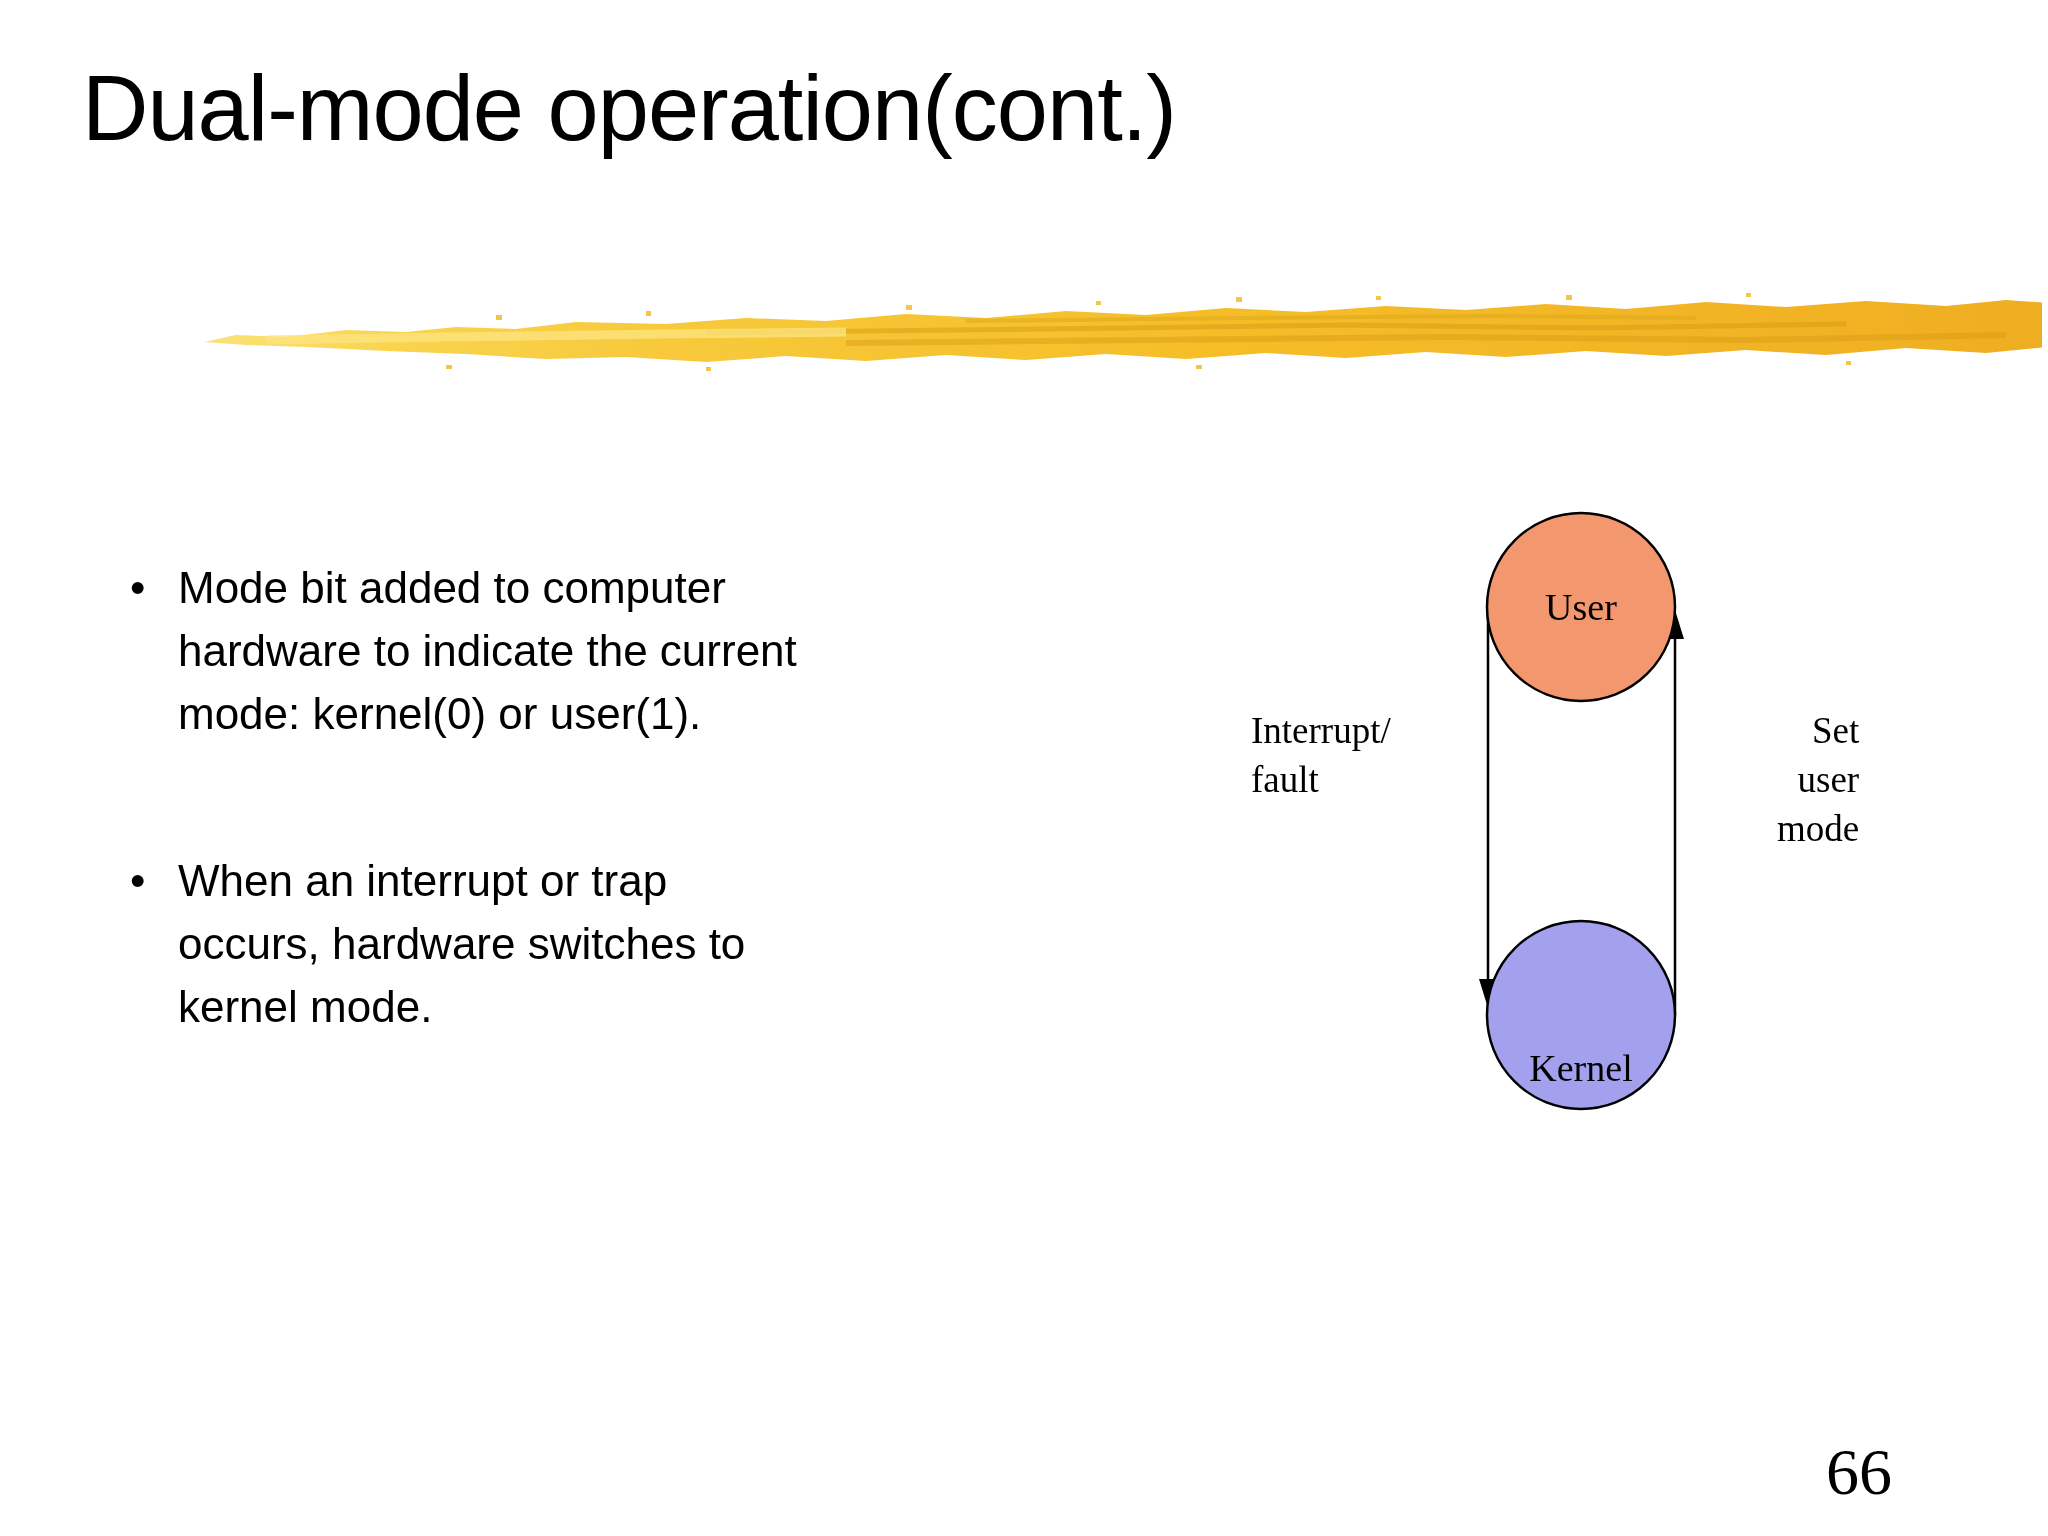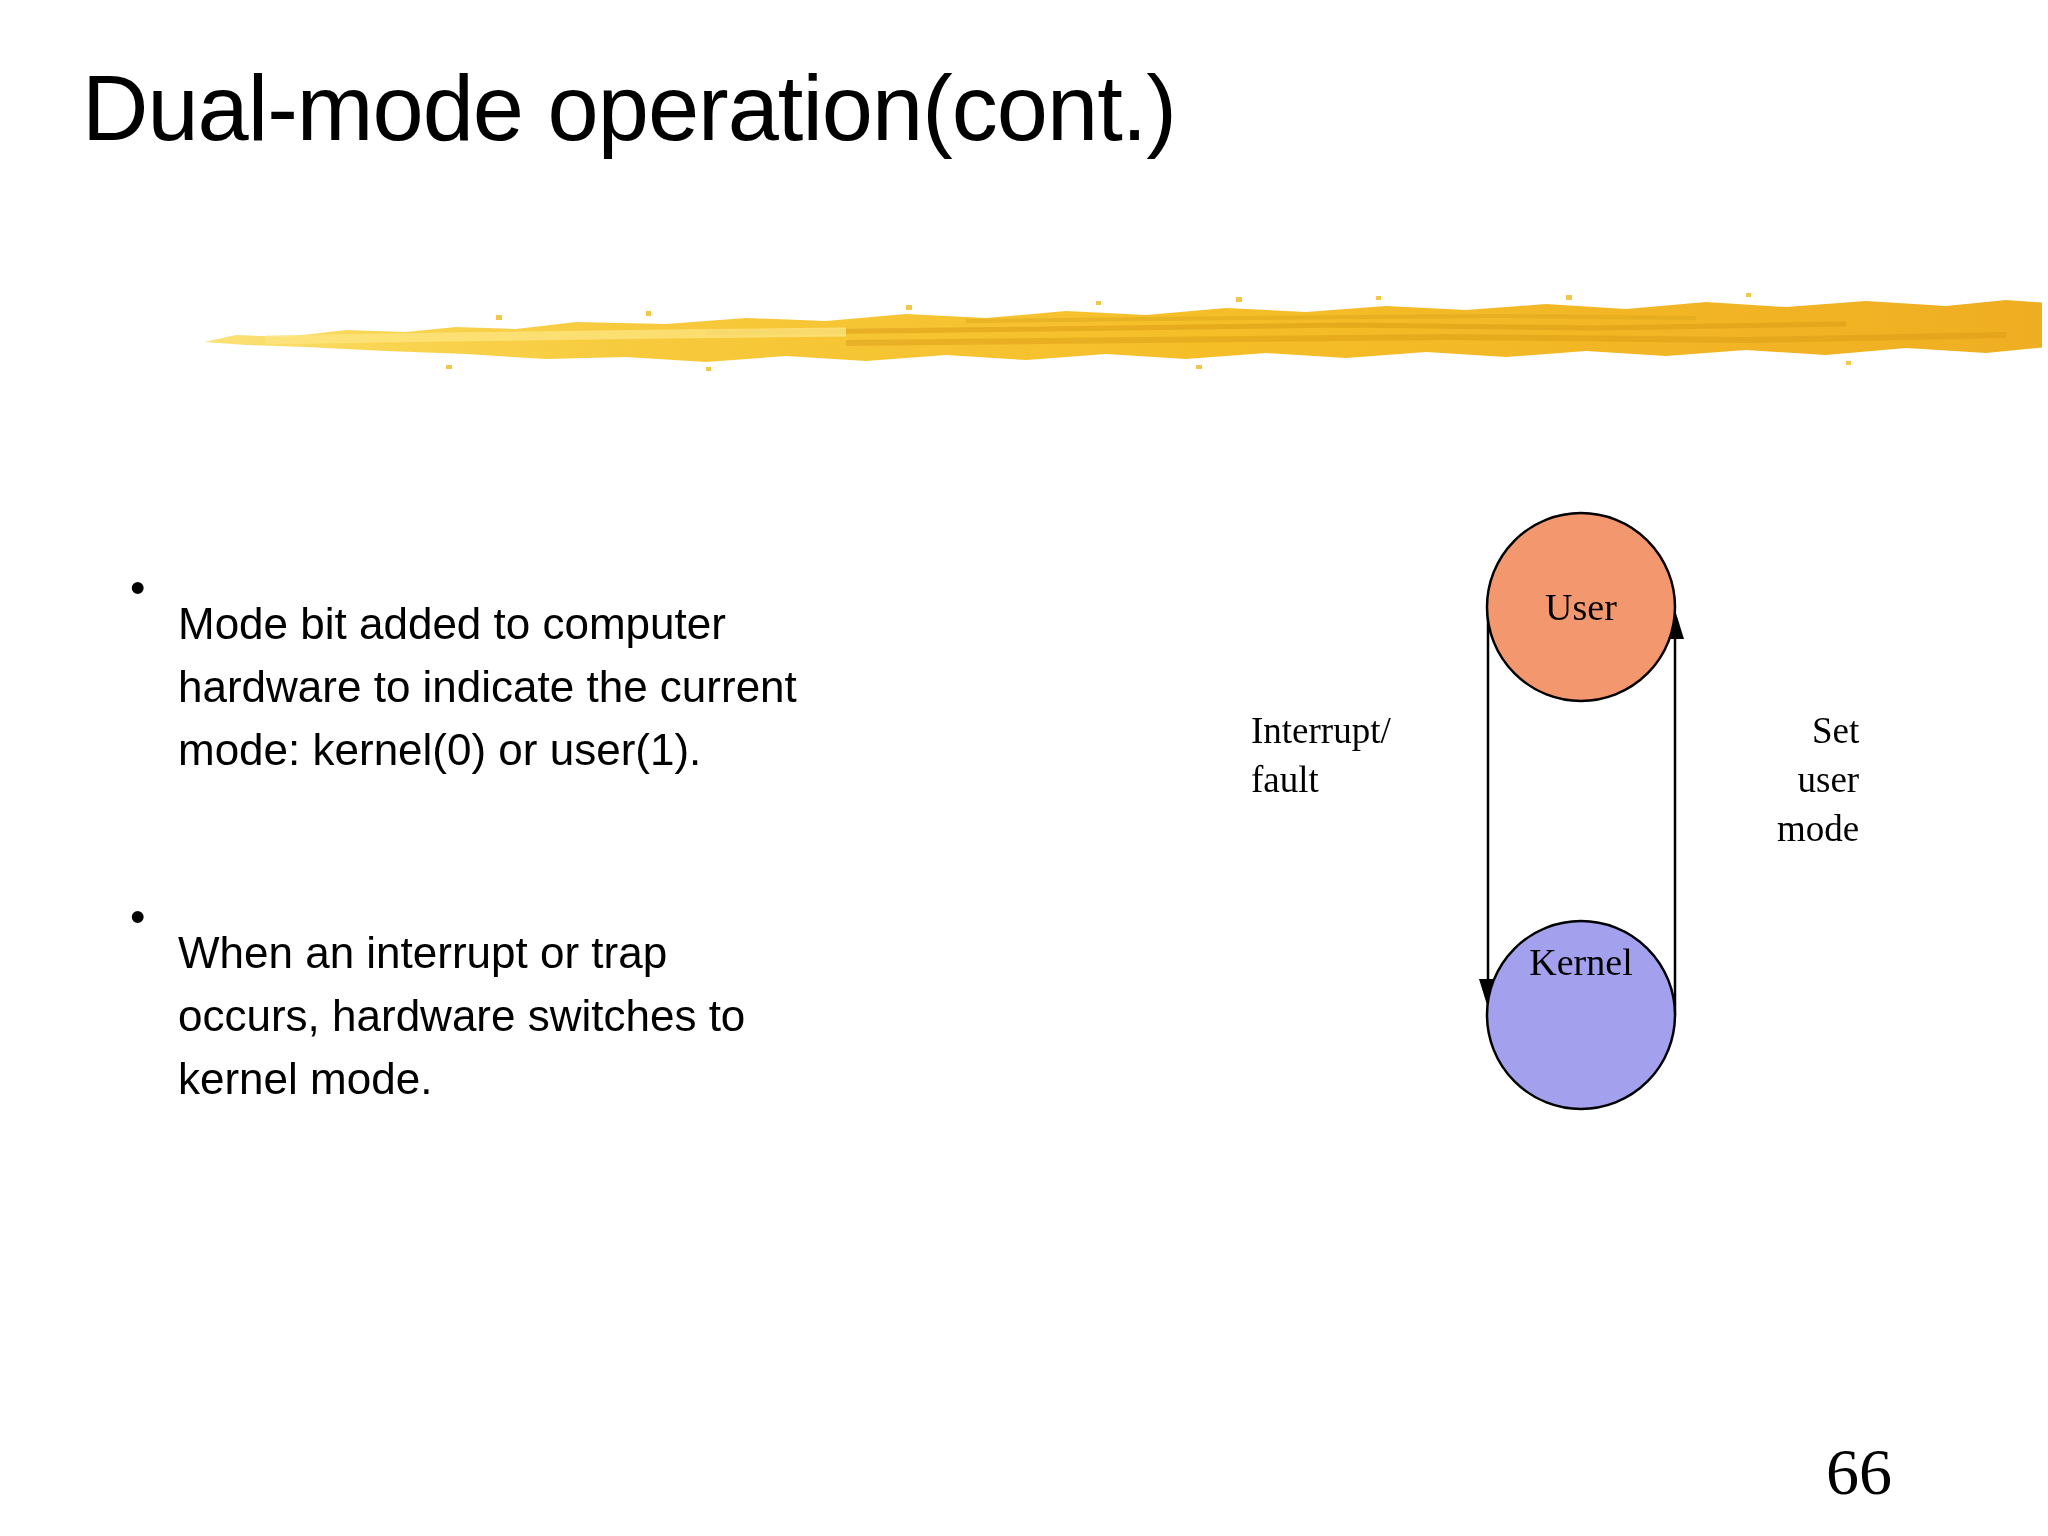--- a/index.html
+++ b/index.html
@@ -37,37 +37,36 @@
   .bullet-marker{
     flex:0 0 48px;
     font-size:44px;
     line-height:63px;
   }
   .bullet-text{
     flex:1;
     font-size:44px;
     line-height:63px;
     white-space:pre-line;
-    margin-top:36px;
   }
   .diagram-svg{
     position:absolute;
     left:1420px;top:430px;
     width:430px;height:700px;
   }
   .node-label{
     position:absolute;
     width:160px;
     text-align:center;
     font-family:"Liberation Serif", serif;
     font-size:38px;
     line-height:46px;
   }
   .user-label{left:1501px;top:584px;}
-  .kernel-label{left:1501px;top:939px;}
+  .kernel-label{left:1501px;top:1045px;}
   .edge-label{
     position:absolute;
     font-family:"Liberation Serif", serif;
     font-size:37px;
     line-height:49px;
     white-space:pre-line;
   }
   .interrupt-label{left:1243px;top:706px;margin-left:8px;}
   .setmode-label{left:1777px;top:706px;text-align:right;}
   .page-number{

